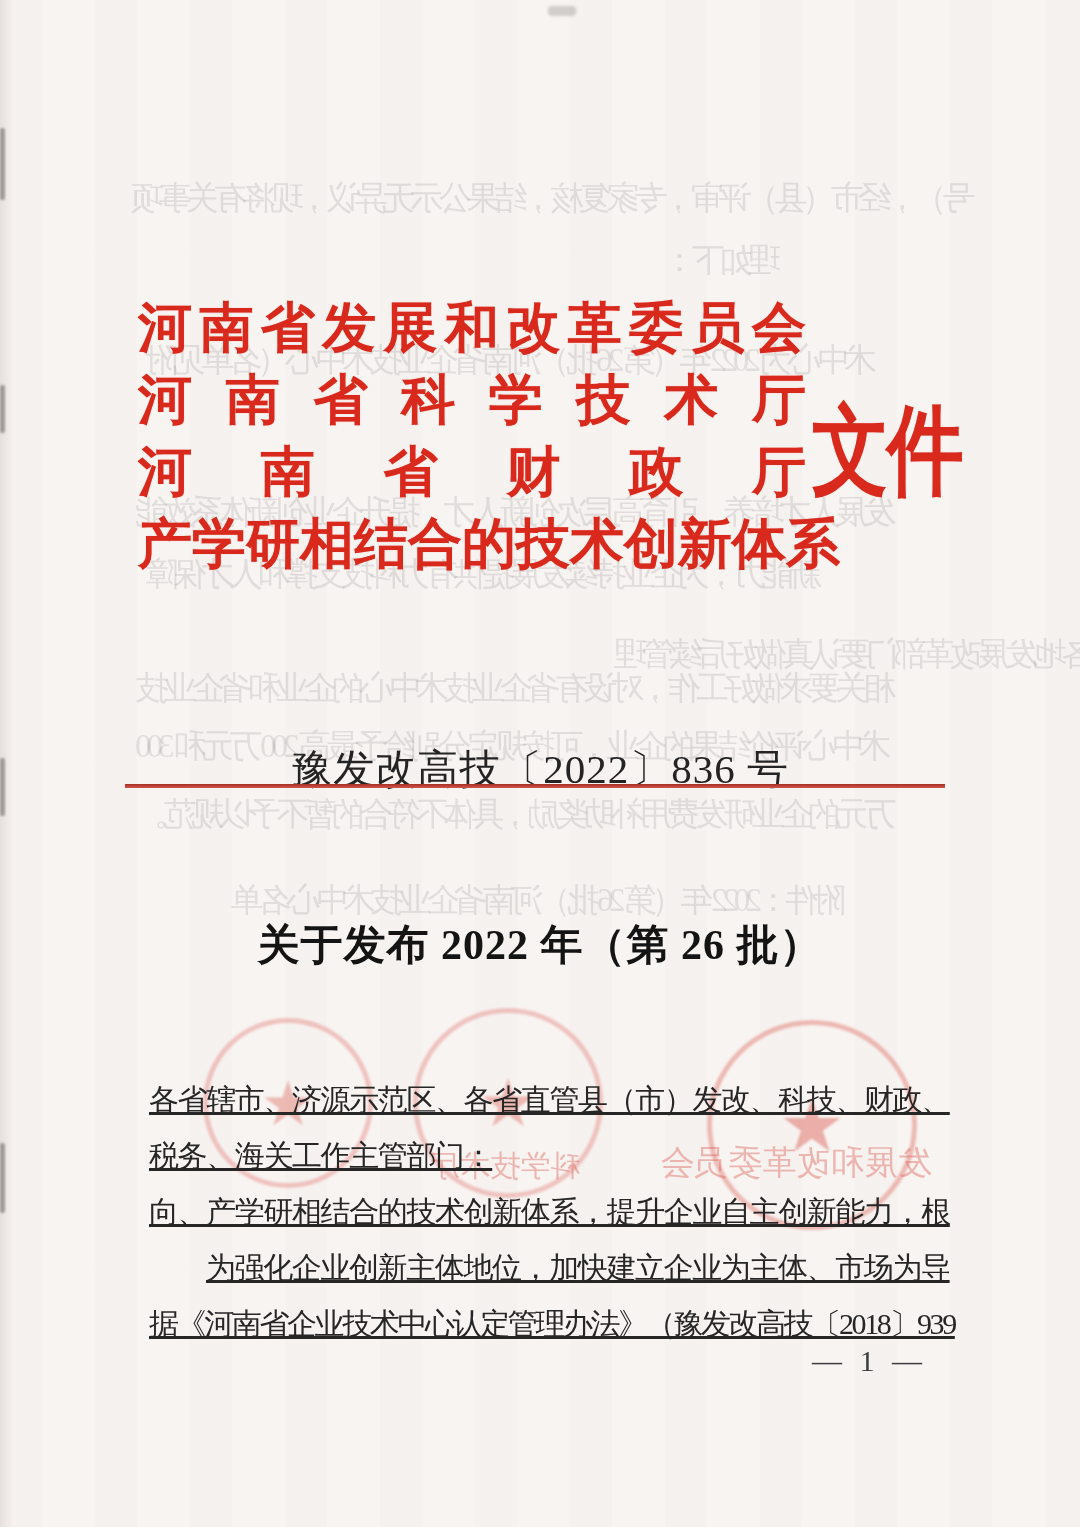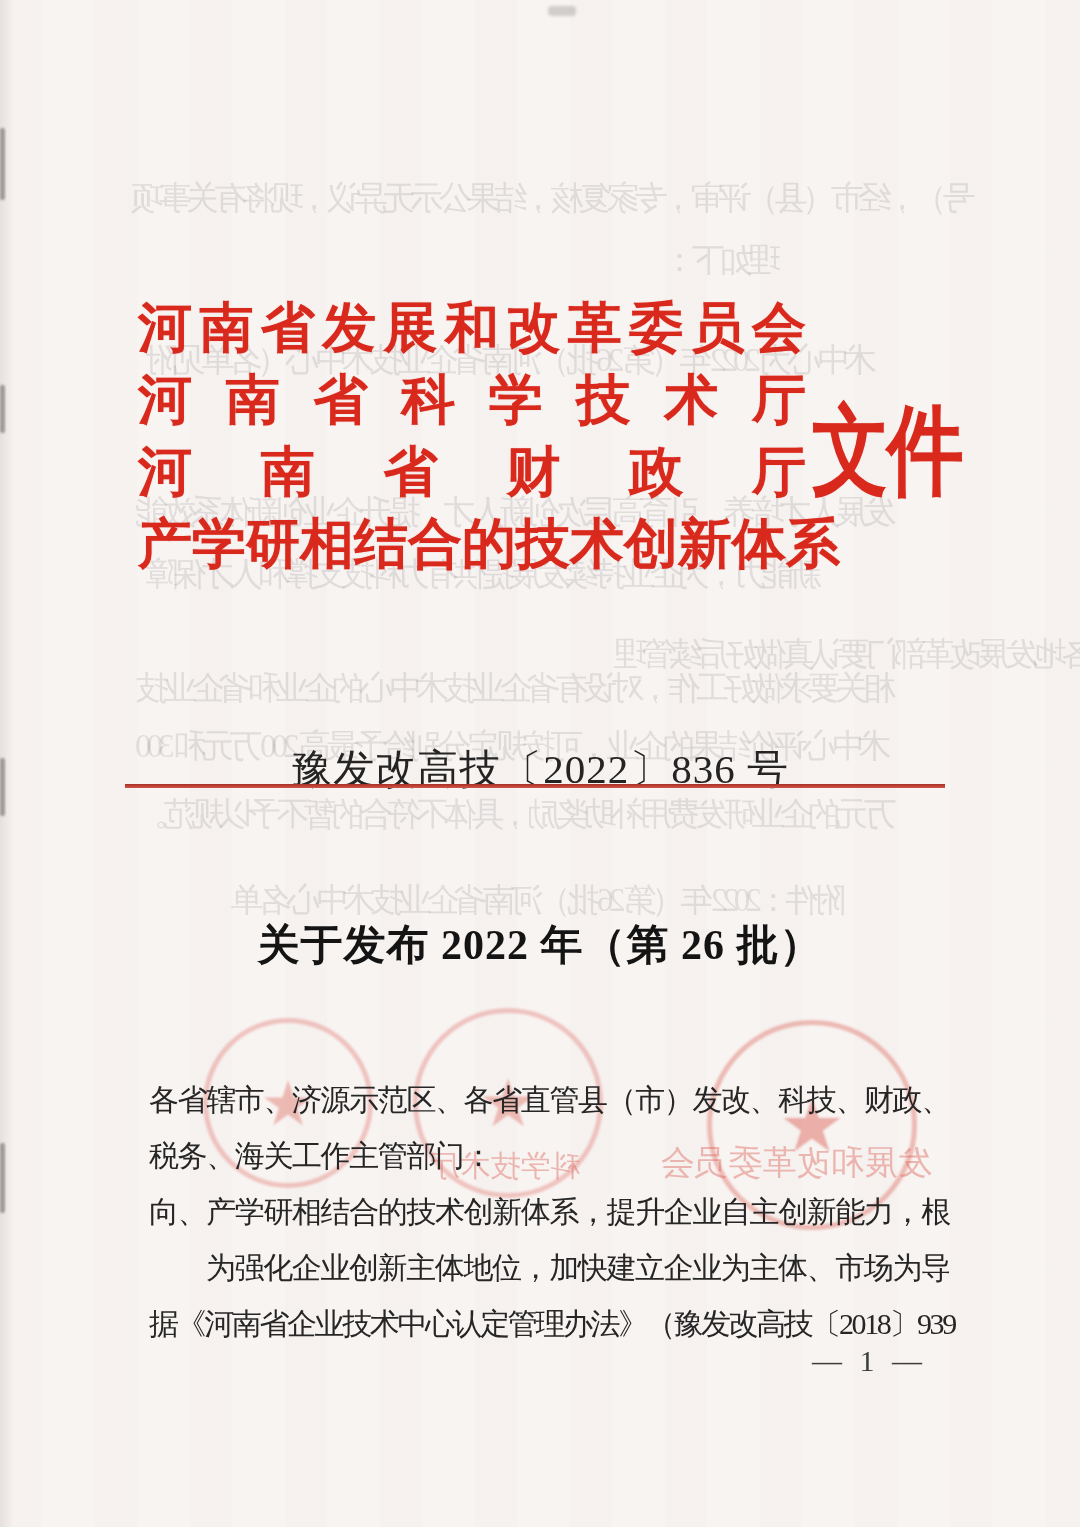--- a/index.html
+++ b/index.html
@@ -45,21 +45,21 @@
     position:absolute;left:0;top:898px;width:1080px;z-index:2;text-align:center;
     color:#141414;font-weight:700;margin-top:16px;
   }
   .title-line{font-size:42px;line-height:62px;letter-spacing:1px;}
   
   .body-block{
     position:absolute;left:149px;top:1072px;width:802px;z-index:2;
     color:#262626;
   }
   .body-line{
-    font-size:30px;line-height:56px;letter-spacing:-1.4px;white-space:nowrap;
+    font-size:30px;line-height:56px;letter-spacing:-1.4px;white-space:nowrap;text-decoration:underline;
   }
   .body-line.indent{padding-left:57px;}
   .body-line.tight{letter-spacing:-2.4px;}
   .page-number{
     position:absolute;left:812px;top:1344px;z-index:2;
     font-size:30px;color:#3c3c3c;letter-spacing:5px;white-space:nowrap;
   }
   
   .bt{
     position:absolute;z-index:1;white-space:nowrap;

